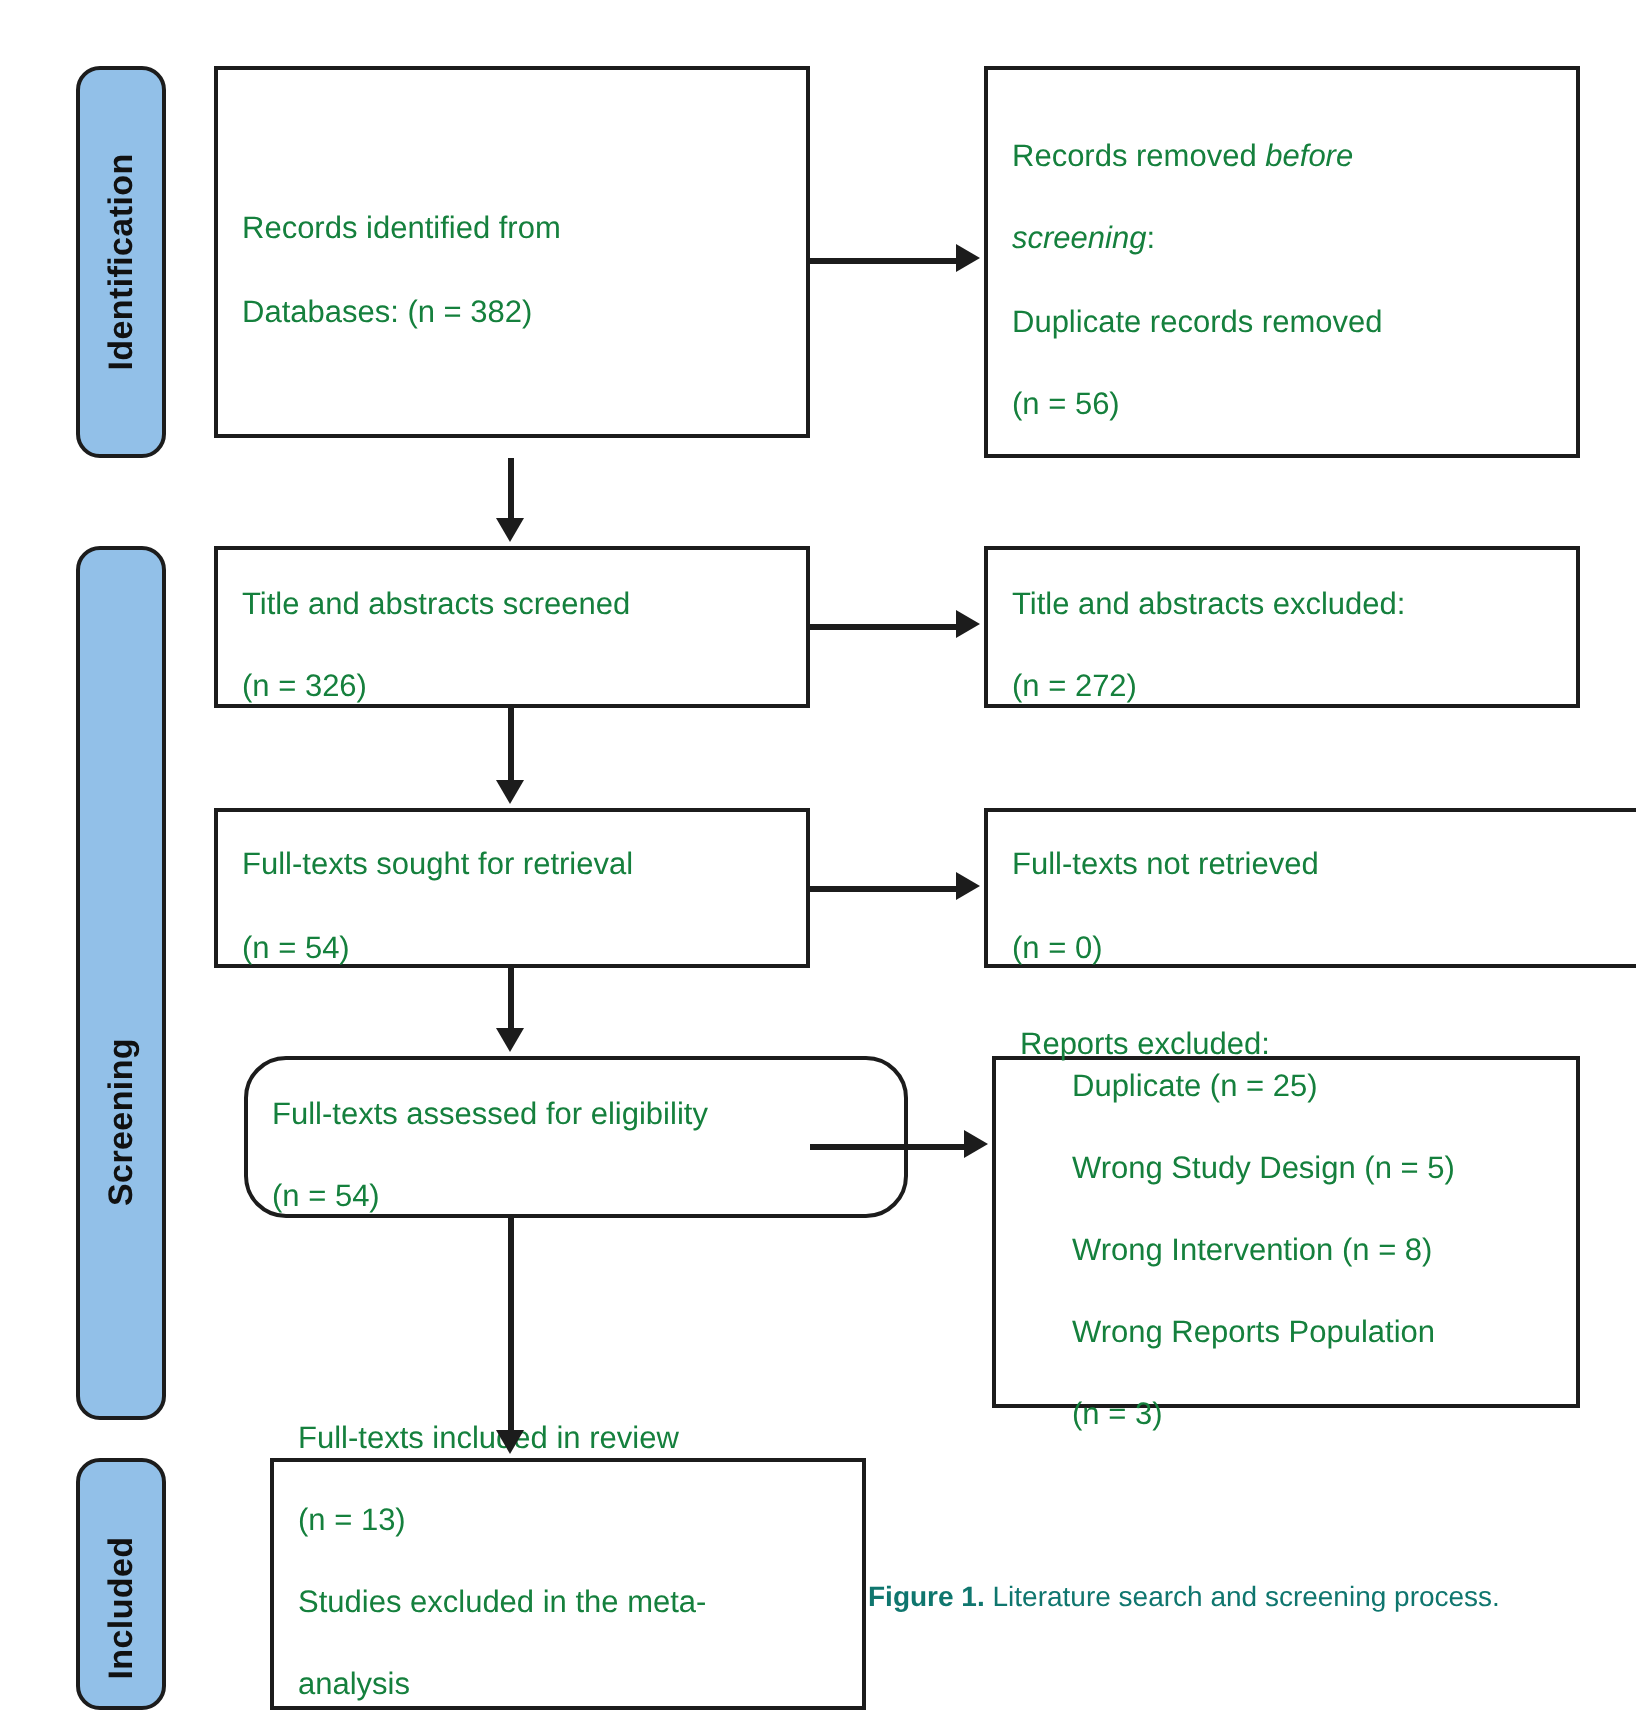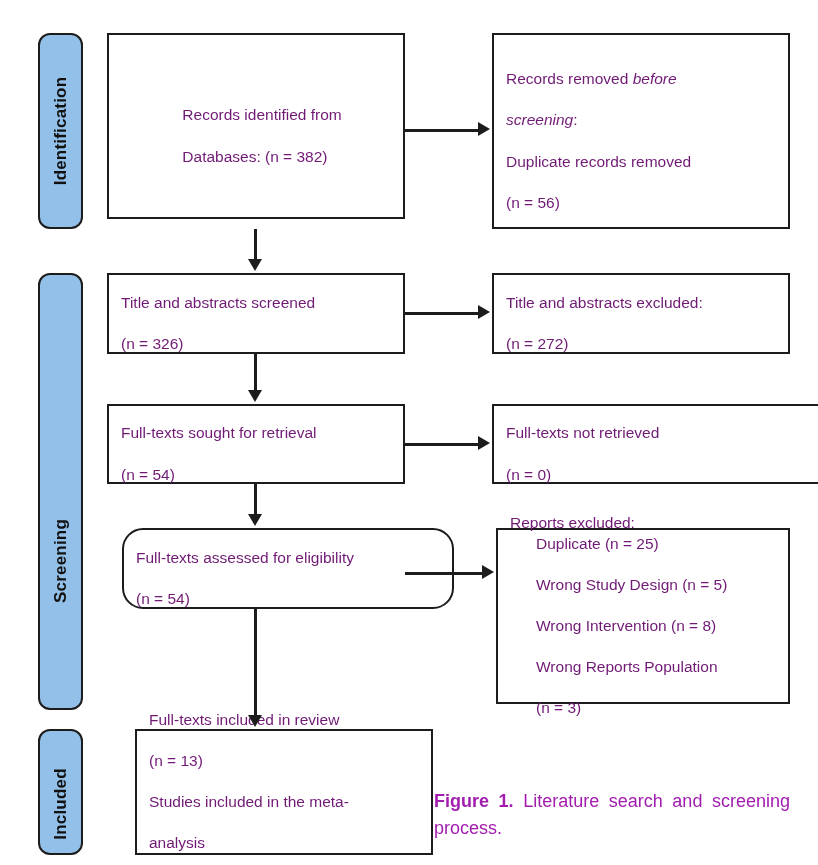--- a/index.html
+++ b/index.html
@@ -52,21 +52,21 @@
     background: #ffffff;
     border: 2.5px solid #1c1c1c;
     box-sizing: border-box;
     display: flex;
     align-items: center;
   }
   .box-text {
     padding: 0 0 0 12px;
     font-size: 15.5px;
     line-height: 1.33;
-    color: #701a75;
+    color: #15803d;
     white-space: pre-line;
   }
   .box-text .ital {
     font-style: italic;
   }
   .indent {
     display: block;
     padding-left: 26px;
   }
 
@@ -94,23 +94,23 @@
     width: 0;
     height: 0;
     border-top: 7.5px solid transparent;
     border-bottom: 7.5px solid transparent;
     border-left: 12px solid #1c1c1c;
   }
 
   
   .caption {
     position: absolute;
-    font-size: 18px;
+    font-size: 14px;
     line-height: 1.5;
-    color: #a21caf;
+    color: #0f766e;
     text-align: justify;
     text-justify: inter-word;
   }
   .caption b {
     font-weight: bold;
   }
 </style>
 </head>
 <body>
 
@@ -121,21 +121,21 @@
   </div>
 
   <div class="phase" style="left:38px; top:273px; width:45px; height:437px;">
     <span class="phase-label lower">Screening</span>
   </div>
 
   <div class="phase" style="left:38px; top:729px; width:45px; height:126px;">
     <span class="phase-label lower2">Included</span>
   </div>
 
-  <div class="box" style="left:107px; top:33px; width:298px; height:186px;justify-content:center;">
+  <div class="box" style="left:107px; top:33px; width:298px; height:186px;">
     <div class="box-text">
       <span>Records identified from</span><br>
       <span>Databases: (n = 382)</span>
     </div>
   </div>
 
   <div class="box" style="left:107px; top:273px; width:298px; height:81px;">
     <div class="box-text">
       <span>Title and abstracts screened</span><br>
       <span>(n = 326)</span>
@@ -153,21 +153,21 @@
     <div class="box-text">
       <span>Full-texts assessed for eligibility</span><br>
       <span>(n = 54)</span>
     </div>
   </div>
 
   <div class="box" style="left:107px; top:729px; width:298px; height:126px;margin-left:28px;">
     <div class="box-text">
       <span>Full-texts included in review</span><br>
       <span>(n = 13)</span><br>
-      <span>Studies included in the meta-</span><br>
+      <span>Studies excluded in the meta-</span><br>
       <span>analysis</span><br>
       
     </div>
   </div>
 
   <div class="box" style="left:492px; top:33px; width:298px; height:196px;">
     <div class="box-text">
       <span>Records removed </span><span class="ital">before</span><br>
       <span class="ital">screening</span><span>:</span><br>
       <span>Duplicate records removed</span><br>

